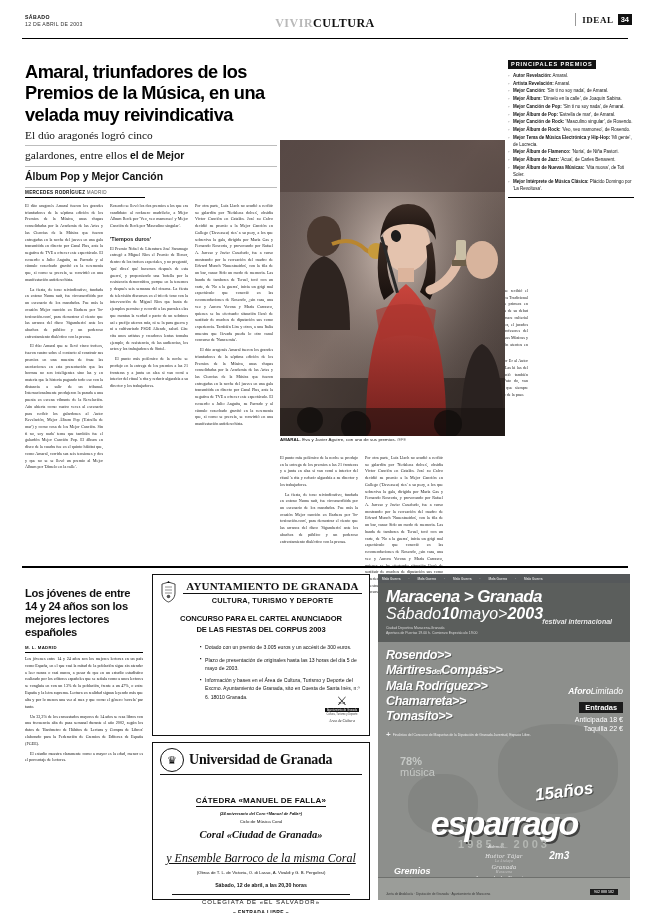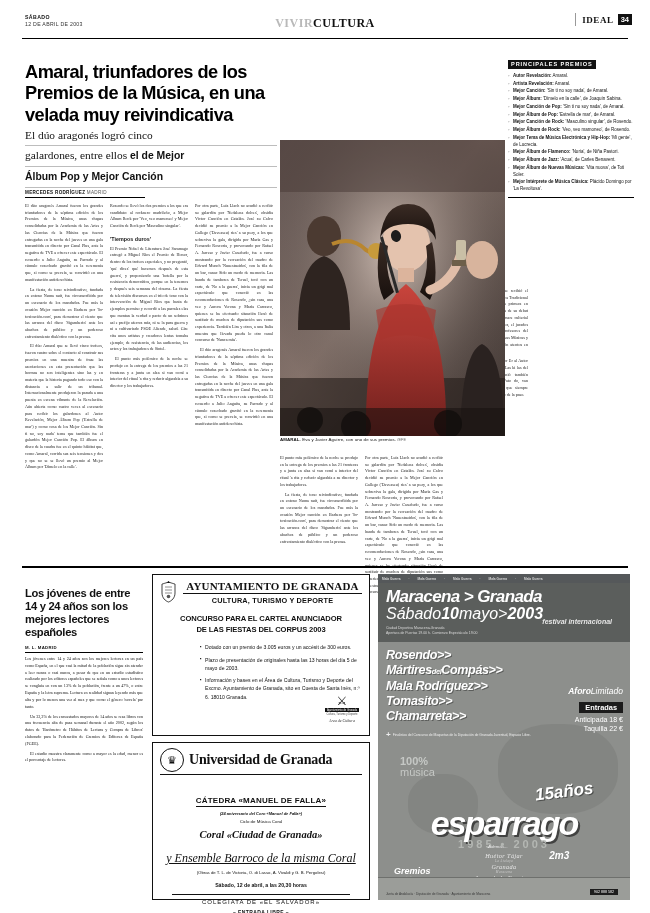--- a/index.html
+++ b/index.html
@@ -423,34 +423,34 @@
           <div>Apertura de Puertas 19.00 h. Comienzo Espectáculo 19.00</div>
         </div>
         <div class="esp-fest" style="top:-8px;">festival internacional</div>
       </div>
     </div>
 
     <div class="esp-acts">
       <div class="esp-act"><span>Rosendo</span><span class="arrow">&gt;&gt;</span></div>
       <div class="esp-act"><span>Mártires</span><span class="small">del</span><span>Compás</span><span class="arrow">&gt;&gt;</span></div>
       <div class="esp-act"><span>Mala Rodríguez</span><span class="arrow">&gt;&gt;</span></div>
+      <div class="esp-act"><span>Chamarreta</span><span class="arrow">&gt;&gt;</span></div>
       <div class="esp-act"><span>Tomasito</span><span class="arrow">&gt;&gt;</span></div>
-      <div class="esp-act"><span>Chamarreta</span><span class="arrow">&gt;&gt;</span></div>
       <div class="esp-plus"><span class="pl">+</span><span>Finalistas del Concurso de Maquetas de la Diputación de Granada Juventud, Espacio Libre.</span></div>
     </div>
 
     <div class="esp-right">
       <div class="esp-aforo"><b>Aforo</b><span class="lt">Limitado</span></div>
       <div><span class="esp-entradas">Entradas</span></div>
       <div class="esp-price">Anticipada 18 €</div>
       <div class="esp-price">Taquilla 22 €</div>
     </div>
 
     <div class="esp-100">
-      <div>100%</div>
+      <div>78%</div>
       <div class="m2">música</div>
     </div>
 
     <div class="esp-15">15años</div>
 
     <div class="esp-logo">
       <div style="position:relative;display:inline-block;">
         <span class="esp-word">esparrago</span>
         <span class="esp-2m3">2m3</span>
       </div>

